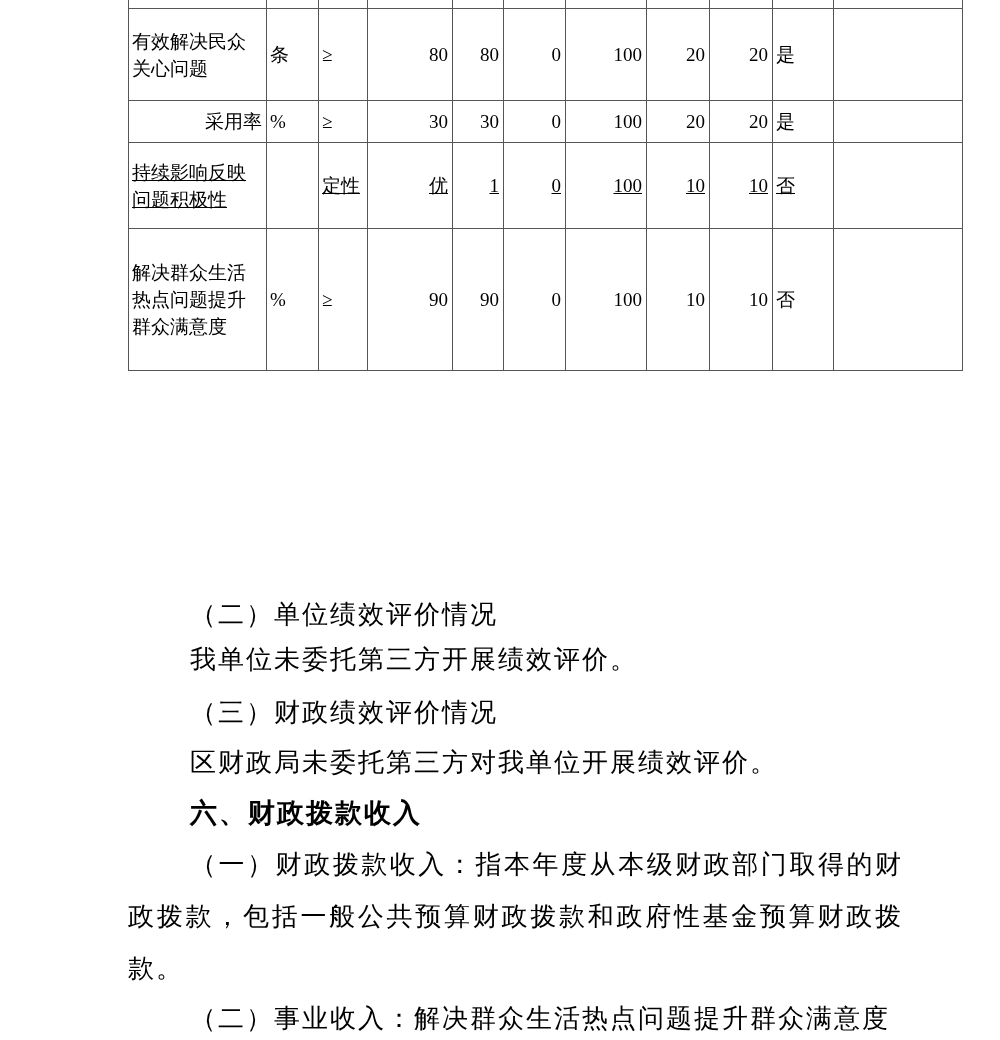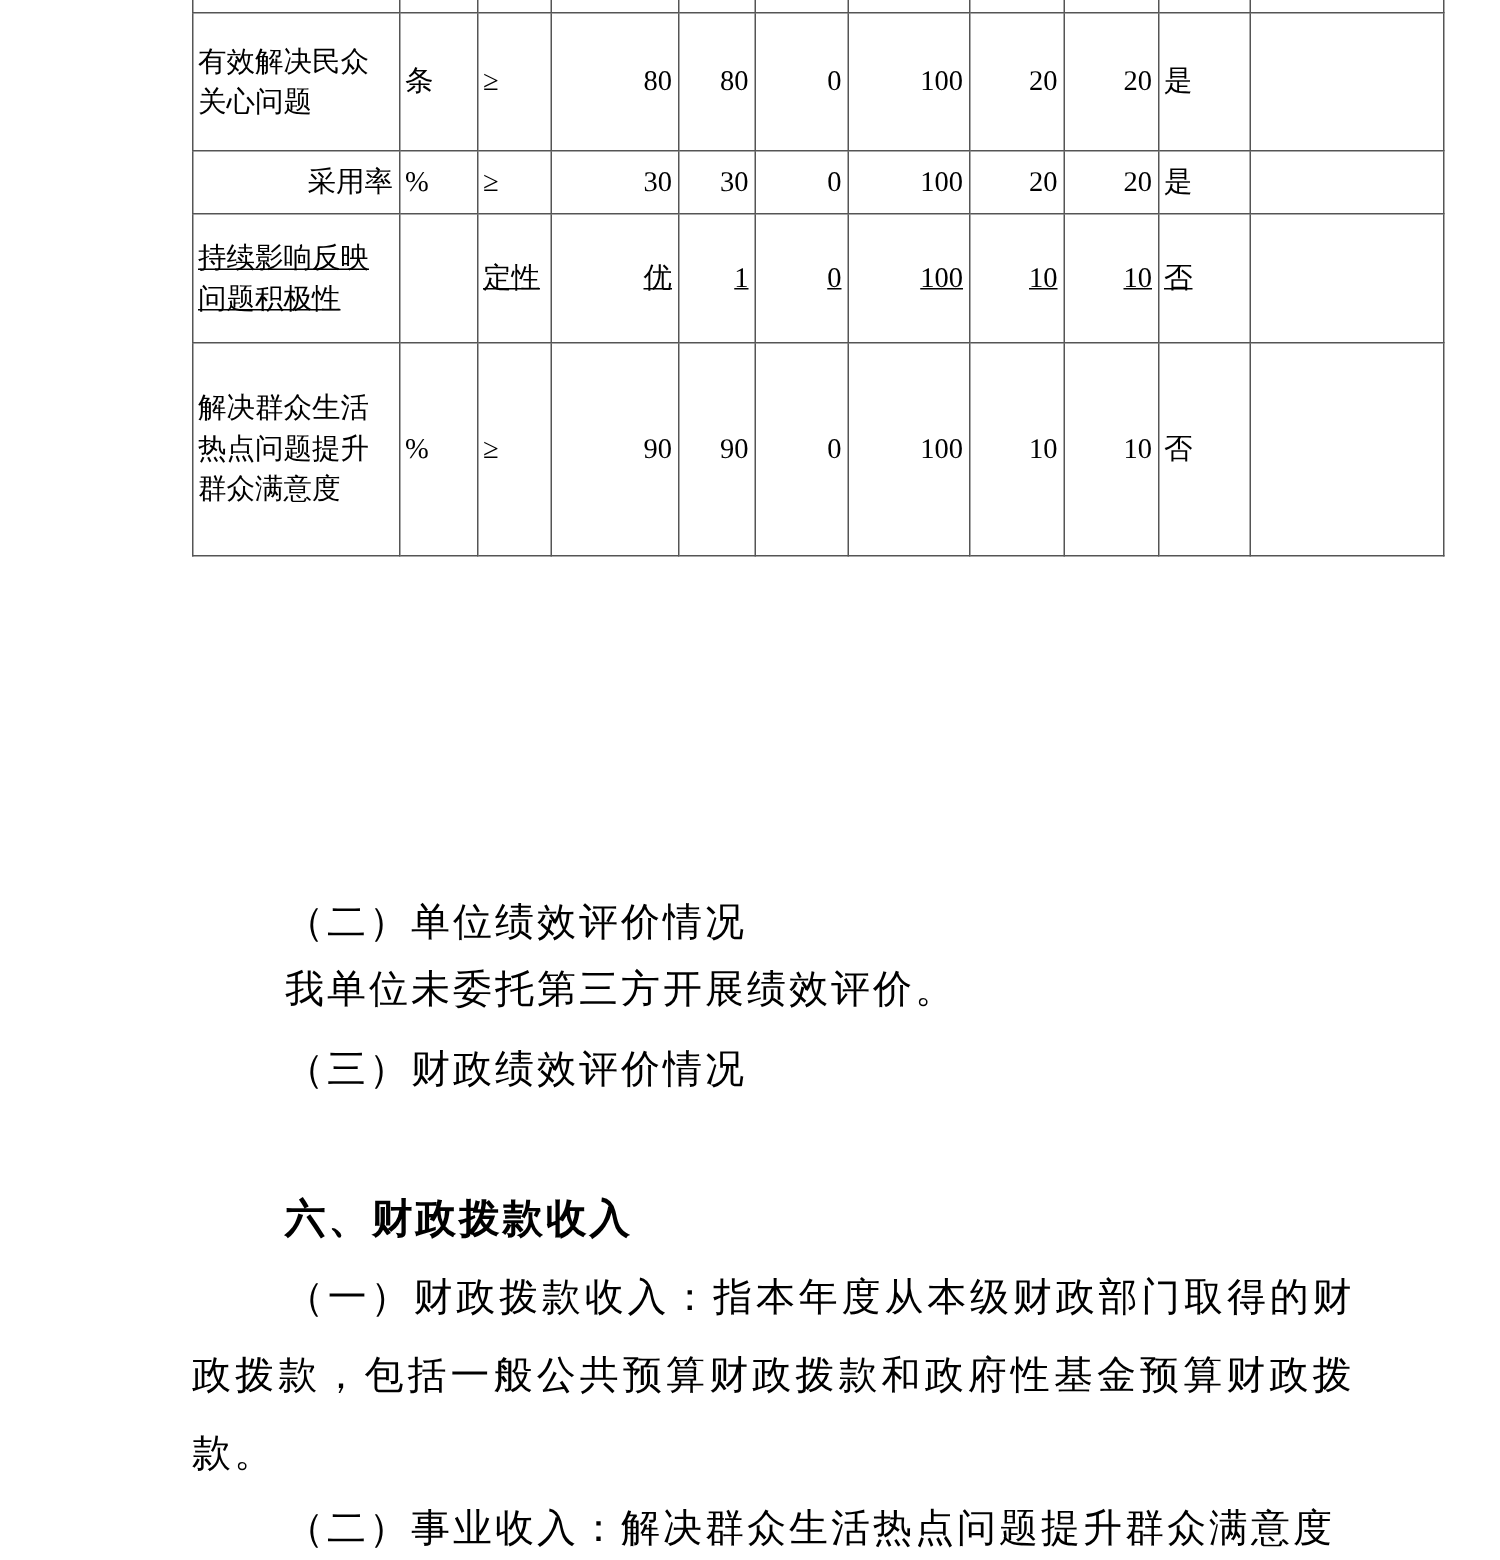--- a/index.html
+++ b/index.html
@@ -144,20 +144,21 @@
         </tr>
       </tbody>
   </table>
 
   <p class="para indent" style="top:634px">我单位未委托第三方开展绩效评价。</p>
 
   <p class="para indent" style="top:589px">（二）单位绩效评价情况</p>
 
   <p class="para indent" style="top:687px">（三）财政绩效评价情况</p>
 
+  <p class="para indent" style="top:737px">区财政局未委托第三方对我单位开展绩效评价。</p>
 
   <p class="num-heading indent" style="top:787px">六、财政拨款收入</p>
 
   <p class="para indent term" style="top:839px"><span class="lead">（一）财政拨款收入：</span><span>指本年度从本级财政部门取得的财政拨款，包括一般公共预算财政拨款和政府性基金预算财政拨款。</span></p>
 
   <p class="para indent term" style="top:993px"><span class="lead">（二）事业收入：</span><span>解决群众生活热点问题提升群众满意度</span></p>
 
 </div>
 
 </body></html>

